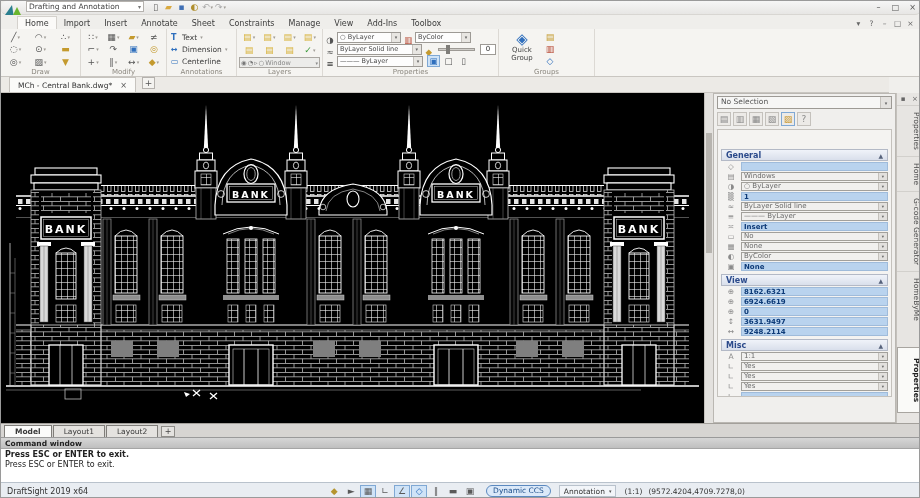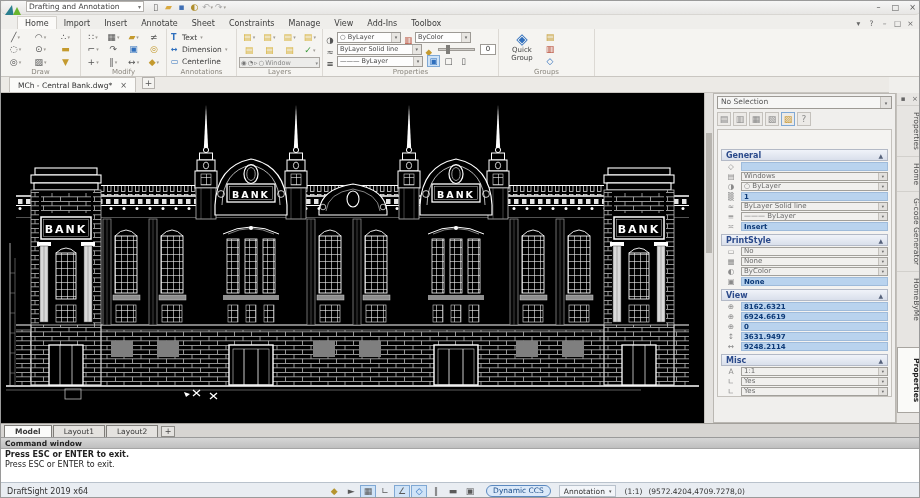--- a/index.html
+++ b/index.html
@@ -544,24 +544,20 @@
               <div class="pdrop">
                 <span class="pdtext">——— ByLayer</span>
                 <span class="pdcaret">▾</span>
               </div>
             </div>
             <div class="prow">
               <span class="picon">≍</span>
               <div class="pblue">Insert</div>
             </div>
           </div>
-        <div class="phdr">
-          <span>PrintStyle</span>
-            <span class="pcaret">▲</span>
-        </div>
         <div>
             <div class="prow">
               <span class="picon">▭</span>
               <div class="pdrop">
                 <span class="pdtext">No</span>
                 <span class="pdcaret">▾</span>
               </div>
             </div>
             <div class="prow">
               <span class="picon">▦</span>

